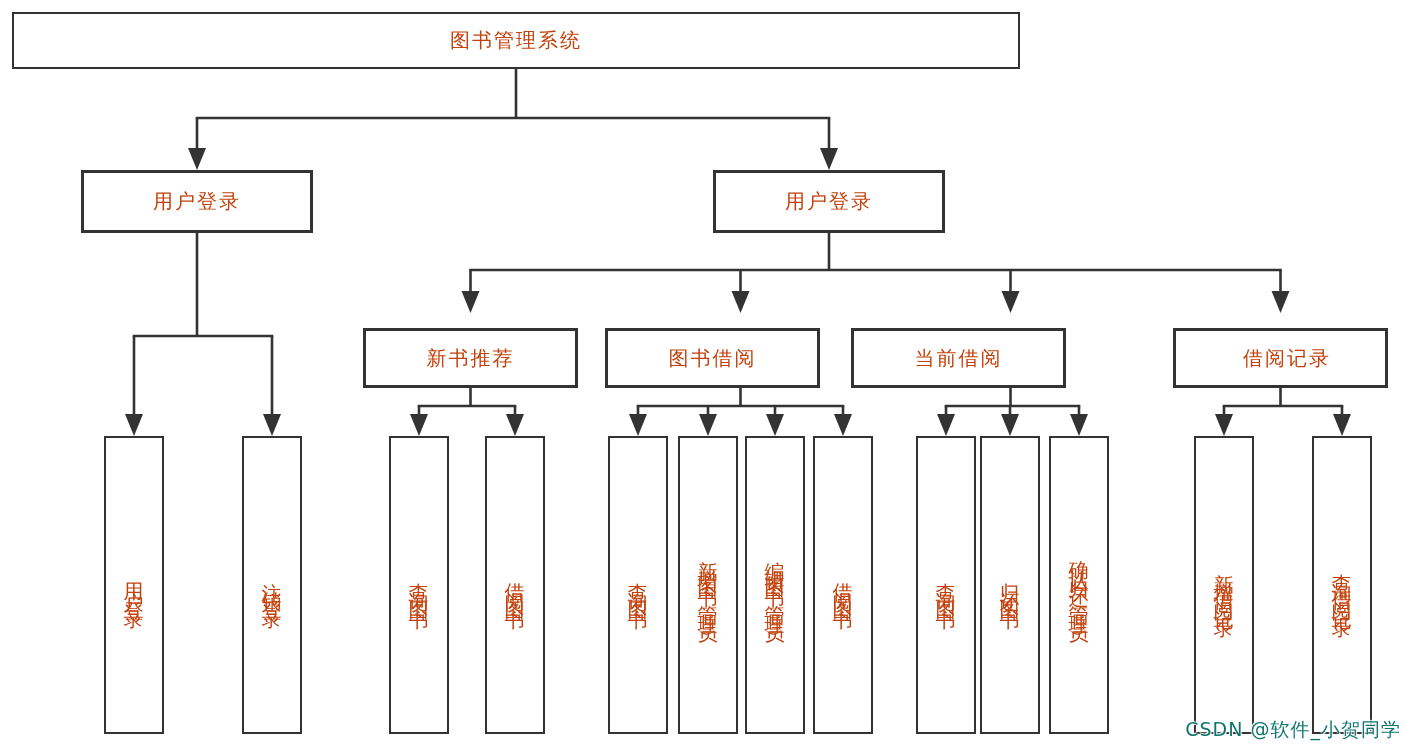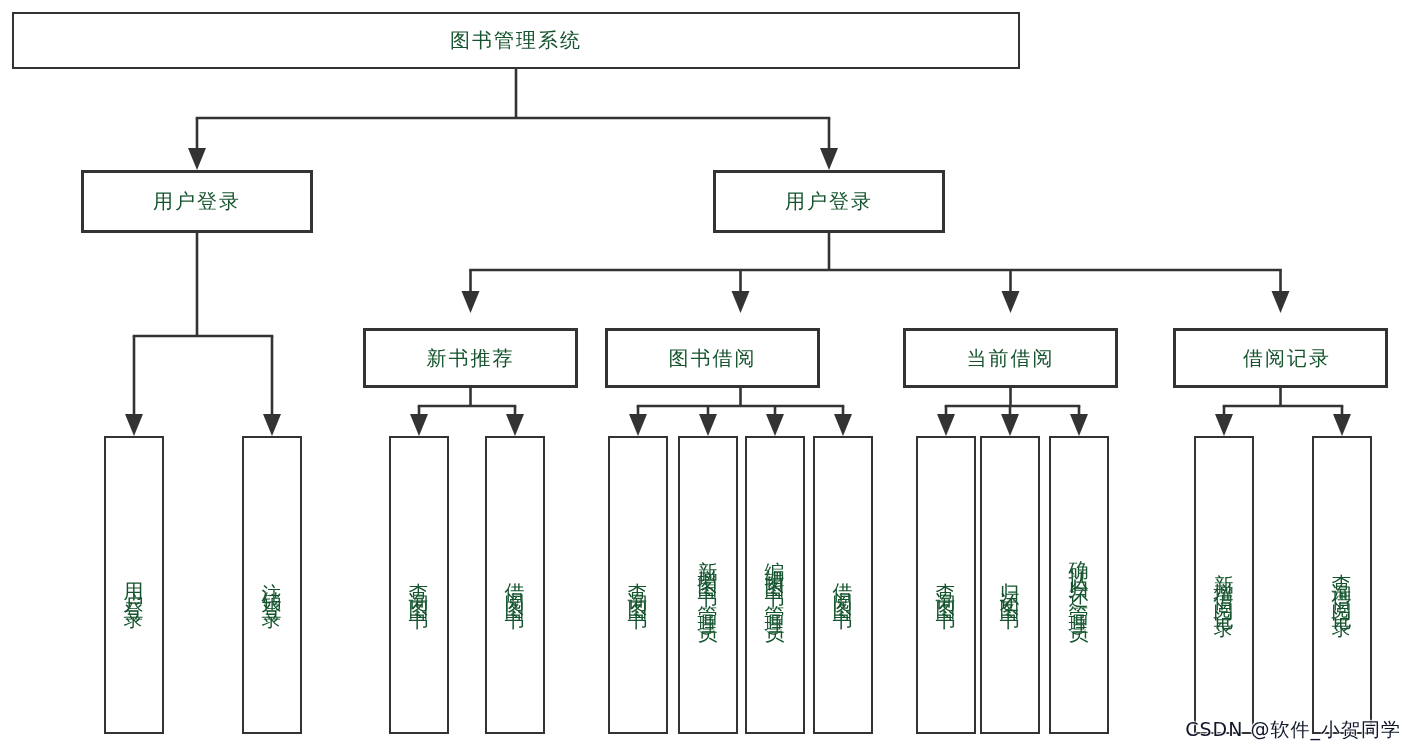--- a/index.html
+++ b/index.html
@@ -22,21 +22,21 @@
     z-index: 1;
   }
   .box {
     position: absolute;
     background: #ffffff;
     border: 3px solid #333333;
     box-sizing: border-box;
     display: flex;
     align-items: center;
     justify-content: center;
-    color: #14532d;
+    color: #c2410c;
     z-index: 2;
   }
   .hbox {
     font-size: 20px;
     letter-spacing: 2px;
   }
   .root {
     left: 12px; top: 12px; width: 1008px; height: 57px;
     border-width: 2.5px;
   }
@@ -53,21 +53,21 @@
     line-height: 1;
     letter-spacing: 9px;
     white-space: nowrap;
   }
   .watermark {
     position: absolute;
     right: 4px;
     bottom: 4px;
     z-index: 3;
     font-size: 19px;
-    color: #0f172a;
+    color: #0f766e;
     text-shadow: 0 0 2px #ffffff, 1px 1px 1px #ffffff, -1px -1px 1px #ffffff;
     letter-spacing: 1px;
   }
 </style>
 </head>
 <body>
 
 <div class="canvas">
 
   <svg id="wires" xmlns="http://www.w3.org/2000/svg">
@@ -135,21 +135,21 @@
   <div class="box hbox lvl2" style="left:713px;">
     <span>用户登录</span>
   </div>
 
   <div class="box hbox lvl3" style="left:363px;">
     <span>新书推荐</span>
   </div>
   <div class="box hbox lvl3" style="left:605px;justify-content:center;">
     <span>图书借阅</span>
   </div>
-  <div class="box hbox lvl3" style="left:903px;text-align:right;">
+  <div class="box hbox lvl3" style="left:851px;text-align:right;">
     <span>当前借阅</span>
   </div>
   <div class="box hbox lvl3" style="left:1173px;padding-left:13px;">
     <span>借阅记录</span>
   </div>
 
   <div class="box leaf" style="left:104px;">
     <span class="vtext">用户登录</span>
   </div>
   <div class="box leaf" style="left:242px;">

